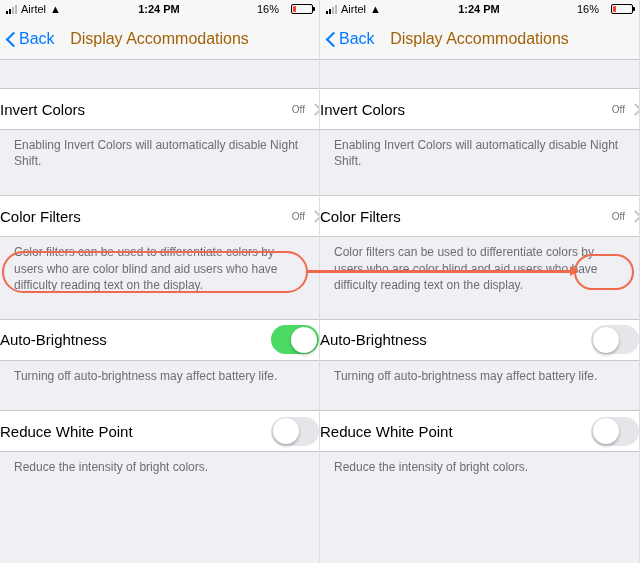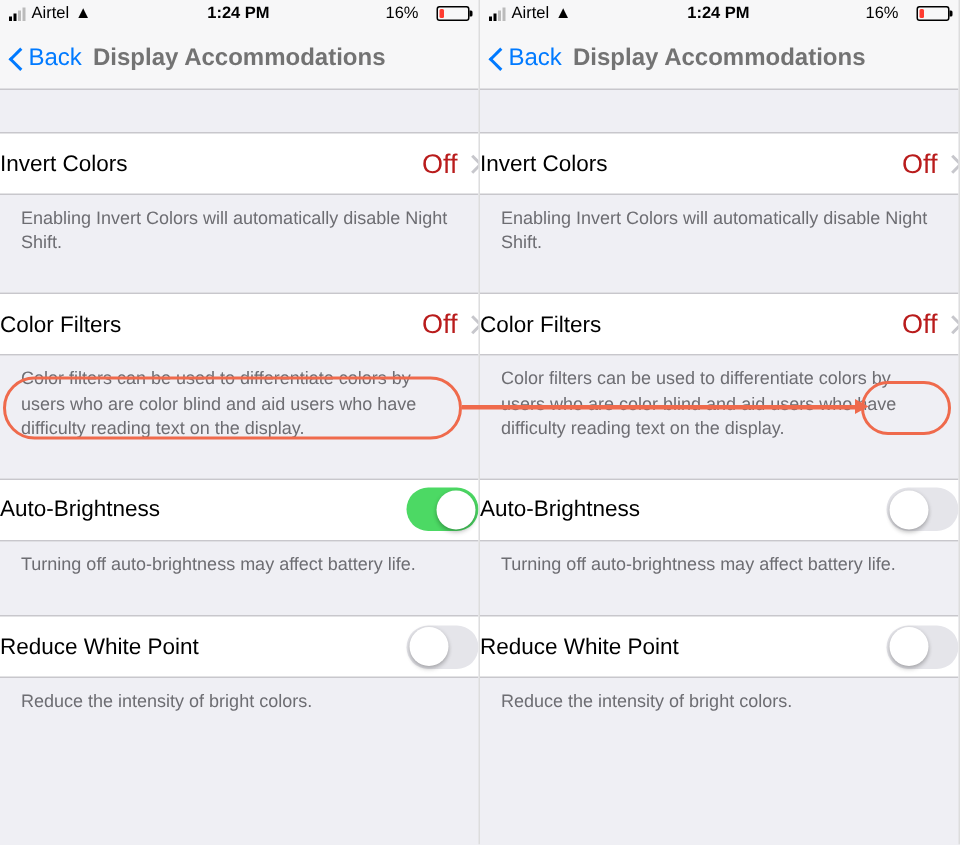--- a/index.html
+++ b/index.html
@@ -58,21 +58,21 @@
   
   .nav-bar {
     height: 42px;
     background: #f7f7f8;
     border-bottom: 1px solid #c8c7cc;
     position: relative;
     display: flex;
     align-items: center;
     justify-content: center;
   }
-  .nav-title { font-size: 16px; font-weight: 700; color: #737373; }
+  .nav-title { font-size: 16px; font-weight: 400; color: #a16207; }
   .nav-back {
     position: absolute; left: 6px; top: 0; bottom: 0;
     display: flex; align-items: center; gap: 2px;
     color: #007aff; font-size: 16px; cursor: pointer;
   }
   .chevron-left {
     width: 11px; height: 18px; position: relative;
   }
   .chevron-left::before {
     content: ""; position: absolute; left: 2px; top: 4px;
@@ -83,21 +83,21 @@
   
   .section-gap { height: 28px; }
   .cell {
     background: #fff; min-height: 42px;
     display: flex; align-items: center; justify-content: space-between;
     padding: 0 0; font-size: 15px; color: #000;
     border-top: 0.5px solid #c8c7cc; border-bottom: 0.5px solid #c8c7cc;
     cursor: pointer;
   }
   .cell-label { flex: 1; }
-  .cell-value { color: #b91c1c; margin-right: 6px; font-size: 18px; }
+  .cell-value { color: #737373; margin-right: 6px; font-size: 10px; }
   .chevron-right {
     width: 8px; height: 12px; position: relative;
   }
   .chevron-right::before {
     content: ""; position: absolute; left: 0; top: 2px;
     width: 7px; height: 7px; border-right: 2px solid #c7c7cc;
     border-top: 2px solid #c7c7cc; transform: rotate(45deg);
   }
   .footer-text {
     font-size: 12px; color: #6d6d72; padding: 7px 14px 0 14px;

